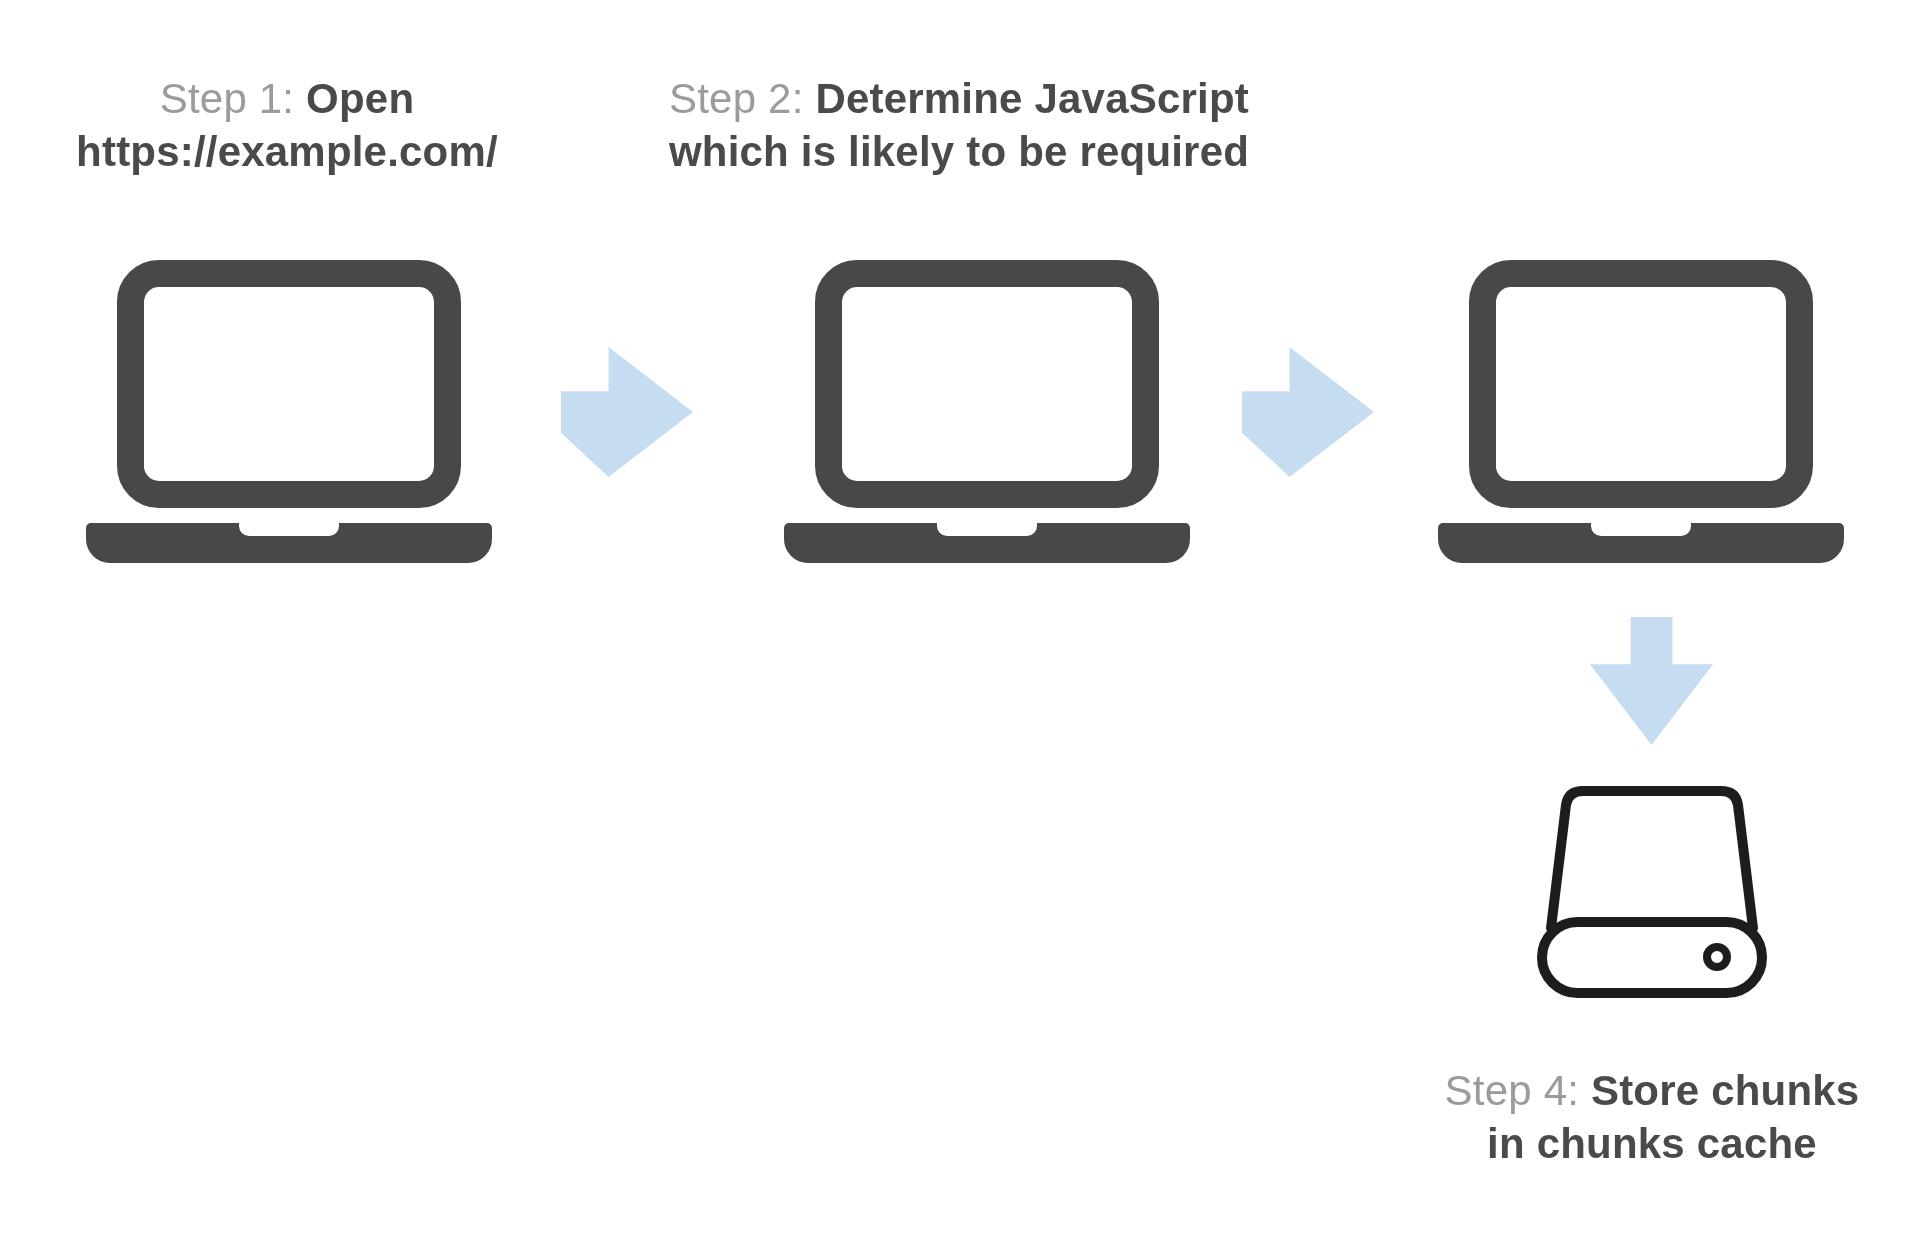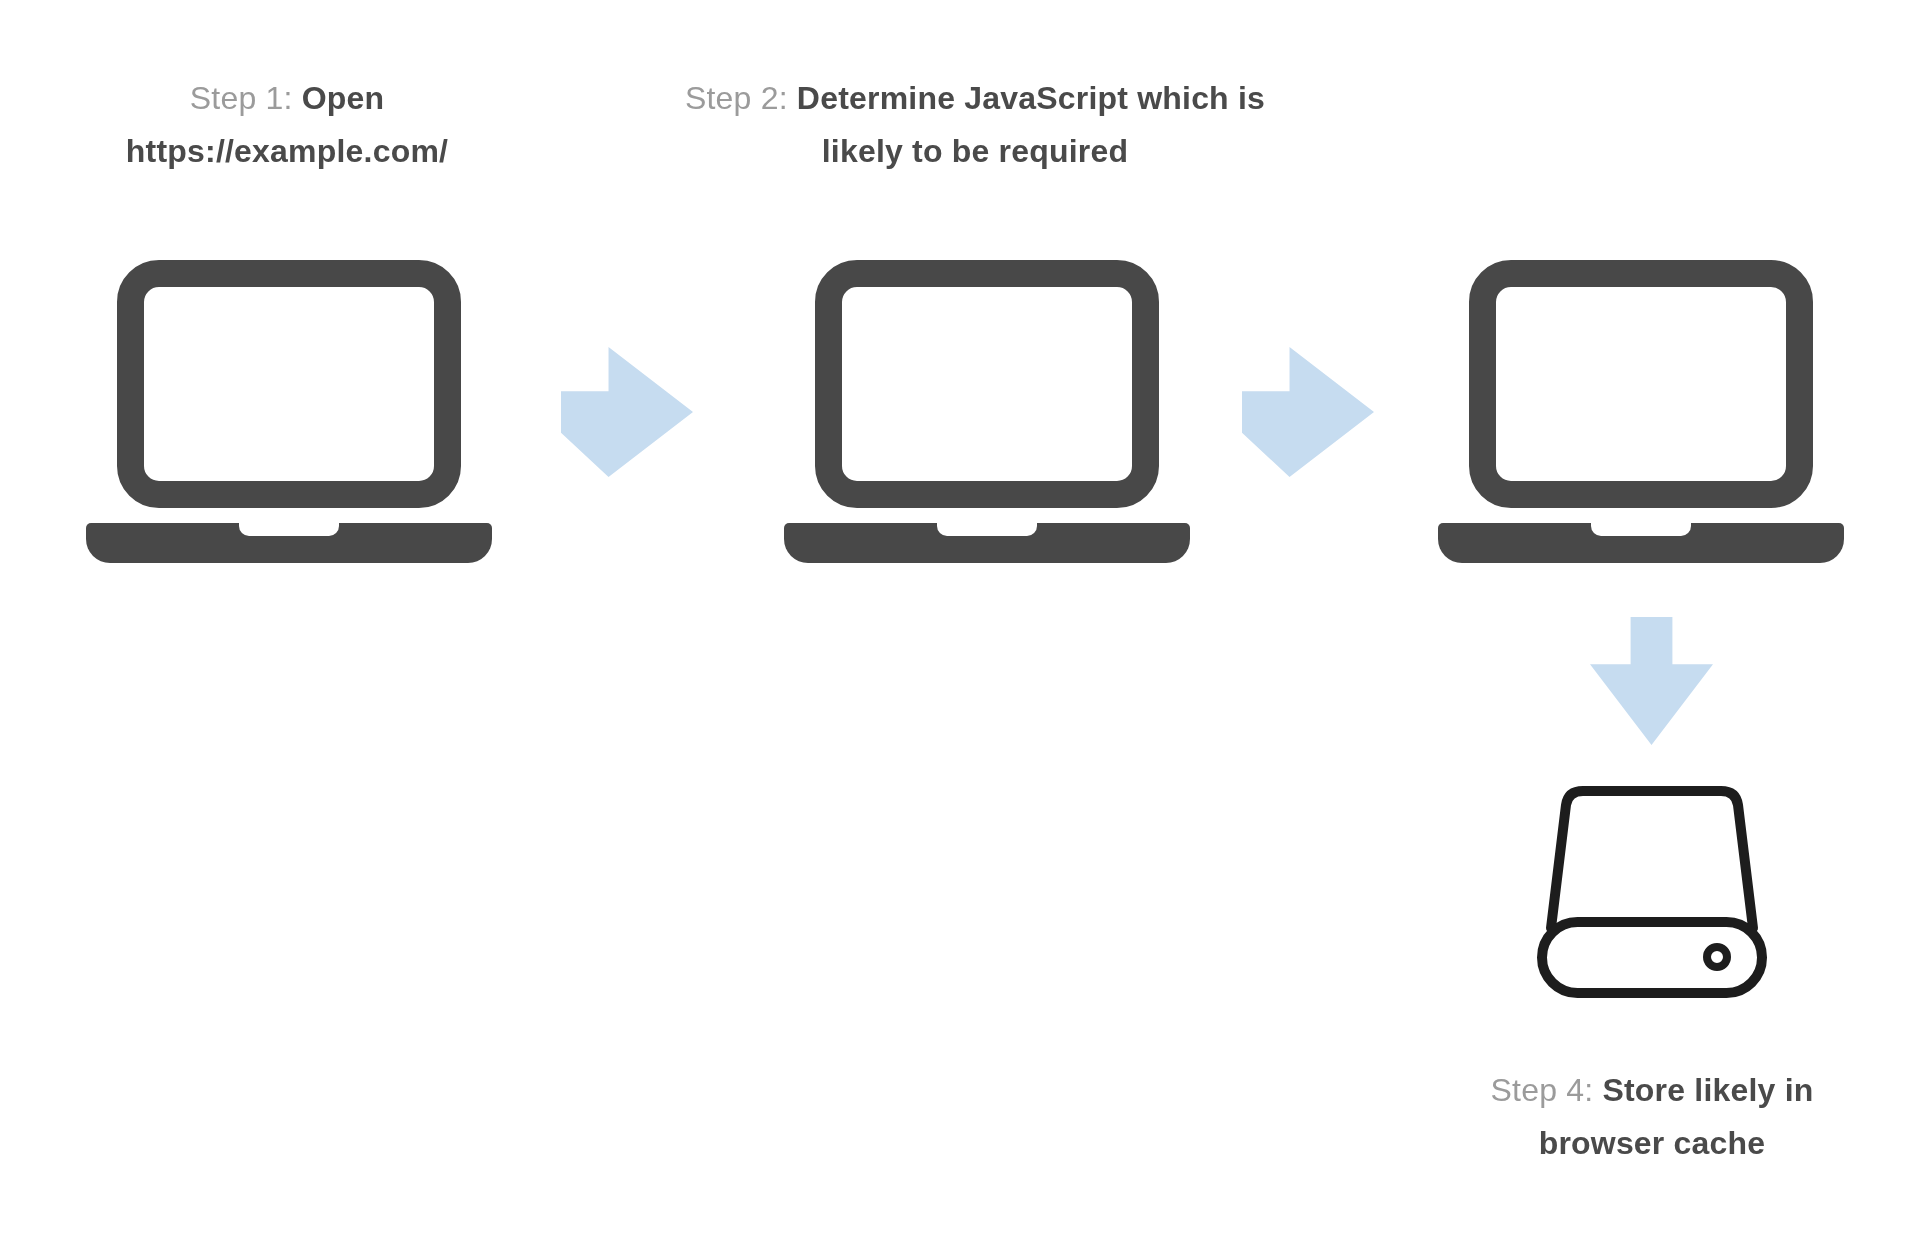--- a/index.html
+++ b/index.html
@@ -13,34 +13,34 @@
     width: 1916px;
     height: 1238px;
     background: var(--background, #ffffff);
     overflow: hidden;
   }
 
   
   .step-label {
     position: absolute;
     text-align: center;
-    font-size: 32px;
+    font-size: 42px;
     line-height: 53px;
     letter-spacing: 0.2px;
   }
   .step-label .prefix {
     color: var(--step_prefix_gray, #9b9b9b);
     font-weight: 400;
   }
   .step-label .strong {
     color: var(--step_title_gray, #4a4a4a);
     font-weight: 700;
   }
   .label-1 { left: 27px;   top: 72px;   width: 520px; }
-  .label-2 { left: 650px;  top: 72px;   width: 650px; }
+  .label-2 { left: 634px;  top: 72px;   width: 650px; }
   .label-3 { left: 1410px; top: 72px;   width: 500px; }
   .label-4 { left: 1437px; top: 1064px; width: 430px; }
 
   
   .laptop {
     position: absolute;
     width: 406px;
     height: 305px;
   }
   .laptop .screen {
@@ -154,16 +154,16 @@
   <div class="drive">
     <svg viewBox="0 0 230 212" width="230" height="212" aria-hidden="true">
       <path class="stroke" d="M46 5 H184 Q199 5 201 19 L216 142 H14 L29 19 Q31 5 46 5 Z" stroke-width="10" stroke-linejoin="round"></path>
       <rect class="stroke" x="5" y="136" width="220" height="71" rx="35.5" stroke-width="10"></rect>
       <circle class="stroke" cx="180" cy="171" r="10" stroke-width="8"></circle>
     </svg>
   </div>
 
   <div class="step-label label-4">
     <span class="prefix">Step 4:</span>
-    <span class="strong">Store likely in browser cache</span>
+    <span class="strong">Store chunks in chunks cache</span>
   </div>
 
 </div>
 
 </body></html>

